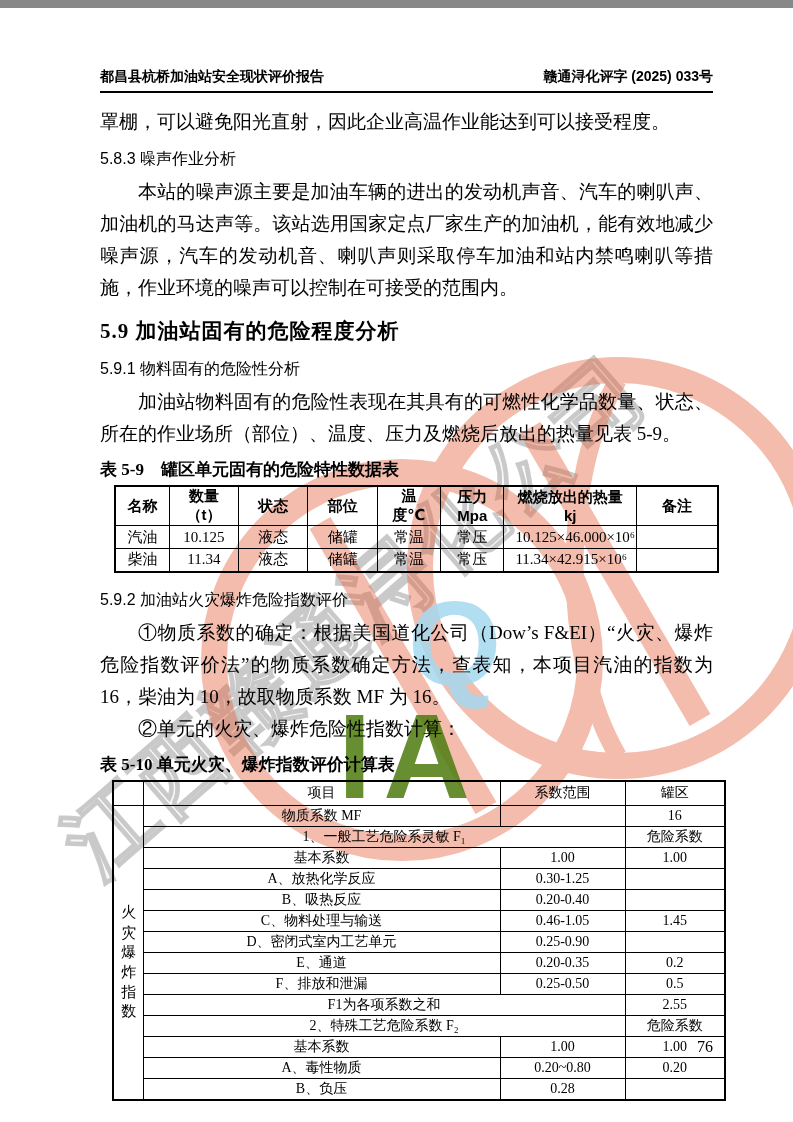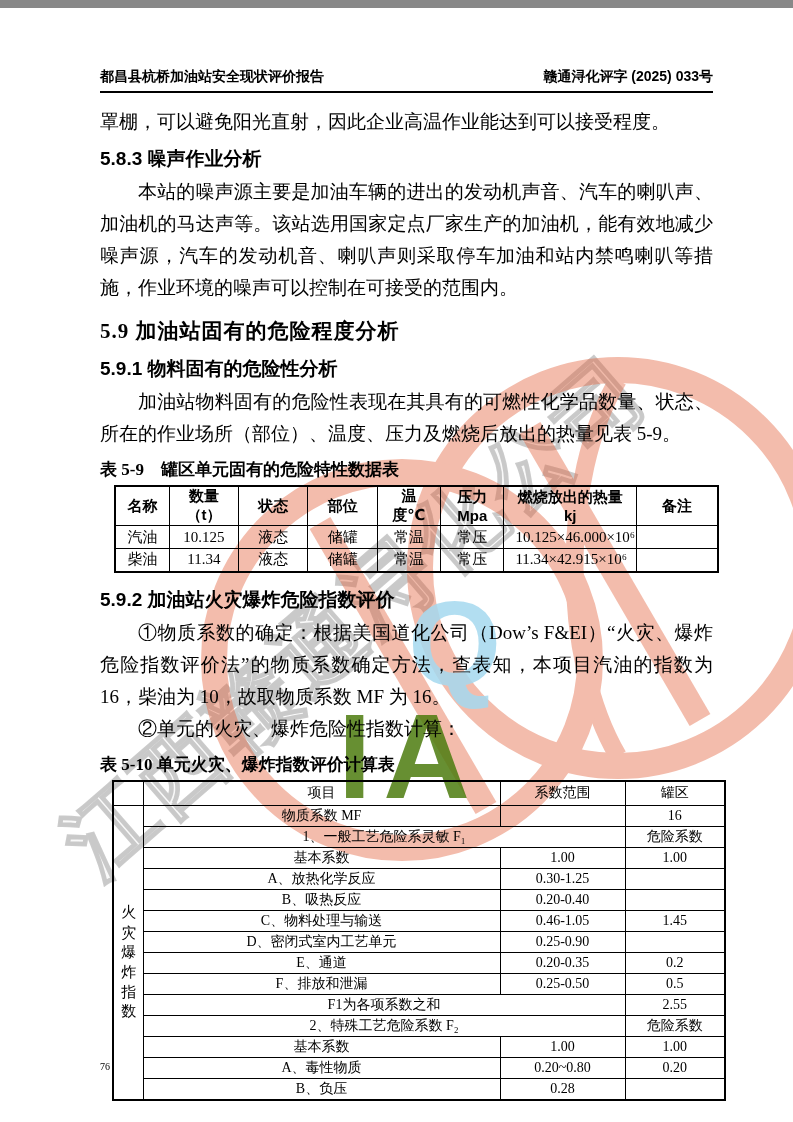--- a/index.html
+++ b/index.html
@@ -17,21 +17,21 @@
     border-bottom:2px solid #000; padding-bottom:5px;
     font-family:"Liberation Sans","DejaVu Sans",sans-serif;
     font-size:14px; font-weight:600;
   }
   
   .main { position:absolute; top:98px; left:100px; width:613px; }
   p.body { font-size:19px; line-height:32px; text-align:justify; }
   p.ind  { text-indent:38px; }
   h3.sub {
     font-family:"Liberation Sans","DejaVu Sans",sans-serif;
-    font-size:19px; font-weight:bold; line-height:30px; margin:6px 0 2px 0;
+    font-size:16px; font-weight:normal; line-height:30px; margin:6px 0 2px 0;
   }
   h2.big {
     font-family:"Liberation Serif","DejaVu Serif",serif;
     font-size:21px; font-weight:bold; line-height:34px; margin:10px 0 4px 0;
     letter-spacing:1px;
   }
   .tbl-title {
     text-align:left; font-weight:bold; font-size:17px;
     margin:8px 0 4px 0;
     font-family:"Liberation Serif","DejaVu Serif",serif;
@@ -53,21 +53,21 @@
   }
   table.t510 { border:2px solid #000; }
   table.t510 td { border:1px solid #000; height:21px; padding:0 8px; overflow:hidden; }
   table.t510 td.al { text-align:center; }
   table.t510 td.vcell { width:30px; padding:0; }
   .vlabel {
     writing-mode:vertical-rl; text-orientation:upright;
     letter-spacing:20px; margin:0 auto; font-size:15px;
   }
   
-  .ftr { position:absolute; bottom:58px; left:100px; width:613px; text-align:left; font-size:10px; }
+  .ftr { position:absolute; bottom:74px; left:100px; width:613px; text-align:right; font-size:16px; }
   
   .wm { position:absolute; inset:0; pointer-events:none; mix-blend-mode:multiply; }
   .wm-text {
     position:absolute; left:78px; top:790px;
     transform:rotate(-41deg); transform-origin:0 50%;
     font-family:"Liberation Sans","DejaVu Sans",sans-serif;
     font-size:88px; font-weight:bold; white-space:nowrap;
     color:rgba(200,200,200,0.10);
     -webkit-text-stroke:2px rgba(175,175,175,0.65);
     letter-spacing:4px;

